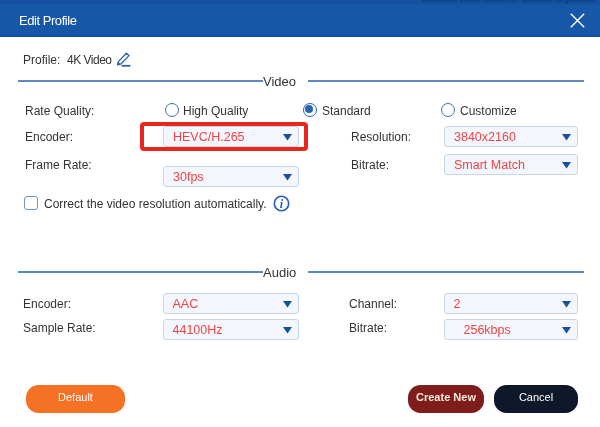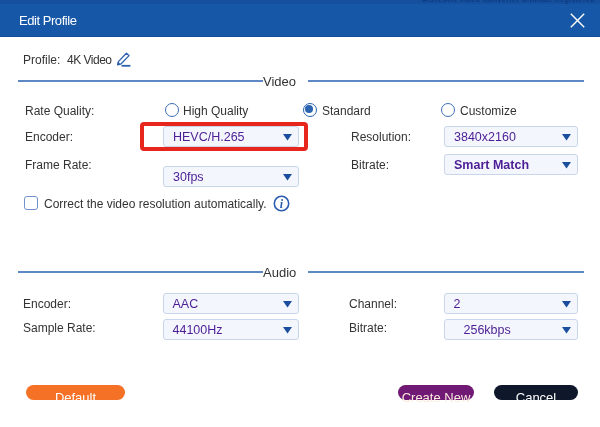--- a/index.html
+++ b/index.html
@@ -15,33 +15,33 @@
 
   
   #titlebar { left:0; top:4px; width:600px; height:33px; background:#1757a8; border-bottom:1px solid #12499a; }
   #title { position:absolute; left:19px; top:9px; font-size:13px; color:#ffffff; letter-spacing:-0.45px; }
 
   
   .sepline { position:absolute; height:2px; background:#5d88c4; }
   .seplabel { position:absolute; font-size:13px; color:#333; background:#fff; text-align:left; }
 
   
-  .combo { position:absolute; width:136px; height:21px; background:#f3f7fd; border:1px solid #c9d6ea; border-radius:3px; font-size:12.5px; color:#4c1d95; line-height:21px; padding-left:9px; }
+  .combo { position:absolute; width:136px; height:21px; background:#f3f7fd; border:1px solid #c9d6ea; border-radius:3px; font-size:12.5px; color:#ef4444; line-height:21px; padding-left:9px; }
   .combo svg { position:absolute; right:6px; top:7px; }
 
   
   .radio { position:absolute; width:14px; height:14px; border:1.6px solid #3d6fb8; border-radius:50%; background:#fff; }
   .radio.sel { border-color:#2a63b0; }
   .radio.sel::after { content:""; position:absolute; left:1.4px; top:1.4px; width:8px; height:8px; background:#2a63b0; border-radius:50%; }
 
   
   #chk { left:24px; top:196px; width:14px; height:14px; border:1.5px solid #7191ce; border-radius:3px; background:#fff; }
 
   
-  .btn { position:absolute; top:385px; height:15px; border-radius:12.5px; font-size:13px; color:#fff; text-align:center; line-height:25px; }
+  .btn { position:absolute; top:385px; height:28px; border-radius:12.5px; font-size:11px; color:#fff; text-align:center; line-height:25px; }
 </style>
 </head>
 <body>
 <div id="page">
   <div id="topstrip" class="abs">
       <span class="txt">Aiseesoft Video Converter Ultimate Registered</span>
     </div>
   <div id="titlebar" class="abs">
     <span id="title">Edit Profile</span>
     <svg class="abs" style="left:569.5px; top:8.5px;" width="15" height="15" viewBox="0 0 15 15">
@@ -85,21 +85,21 @@
       </svg>
   </div>
 
   <span class="lbl" style="left:25px; top:158px;">Frame Rate:</span>
   <div class="combo" style="left:163px; top:154px;margin-top:12px;">30fps
     <svg width="9" height="7" viewBox="0 0 9 7">
         <path d="M0 0 L9 0 L4.5 6.5 Z" fill="#1b4f9e"></path>
       </svg>
   </div>
   <span class="lbl" style="left:351px; top:158px;">Bitrate:</span>
-  <div class="combo" style="left:444px; top:154px; width:134px;font-weight:bold;">Smart Match
+  <div class="combo" style="left:444px; top:154px; width:134px;">Smart Match
     <svg width="9" height="7" viewBox="0 0 9 7">
         <path d="M0 0 L9 0 L4.5 6.5 Z" fill="#1b4f9e"></path>
       </svg>
   </div>
 
   <div id="chk" class="abs"></div>
   <span class="lbl" style="left:44px; top:197px;">Correct the video resolution automatically.</span>
   <svg class="abs" style="left:273px; top:195px;" width="17" height="17" viewBox="0 0 17 17">
     <circle cx="8.5" cy="8.5" r="7.2" stroke="#2a5cb0" stroke-width="1.6" fill="none"></circle>
     <text x="8.5" y="13" font-family="Liberation Serif,serif" font-style="italic" font-weight="bold" font-size="12px" fill="#2a5cb0" text-anchor="middle">i</text>
@@ -129,15 +129,15 @@
       </svg>
   </div>
   <span class="lbl" style="left:349px; top:321px;">Bitrate:</span>
   <div class="combo" style="left:443.5px; top:319px; width:134px;padding-left:19px;">256kbps
     <svg width="9" height="7" viewBox="0 0 9 7">
         <path d="M0 0 L9 0 L4.5 6.5 Z" fill="#1b4f9e"></path>
       </svg>
   </div>
 
   <div class="btn" style="left:26px; width:99px; background:#f57125;">Default</div>
-  <div class="btn" style="left:398px; width:76px; background:#701a75; color:#fcebdd;">Create New</div>
+  <div class="btn" style="left:408px; width:76px; background:#7f1d1d; color:#fcebdd;font-weight:bold;">Create New</div>
   <div class="btn" style="left:494px; width:84px; background:#0f172a;">Cancel</div>
 </div>
 
 </body></html>

